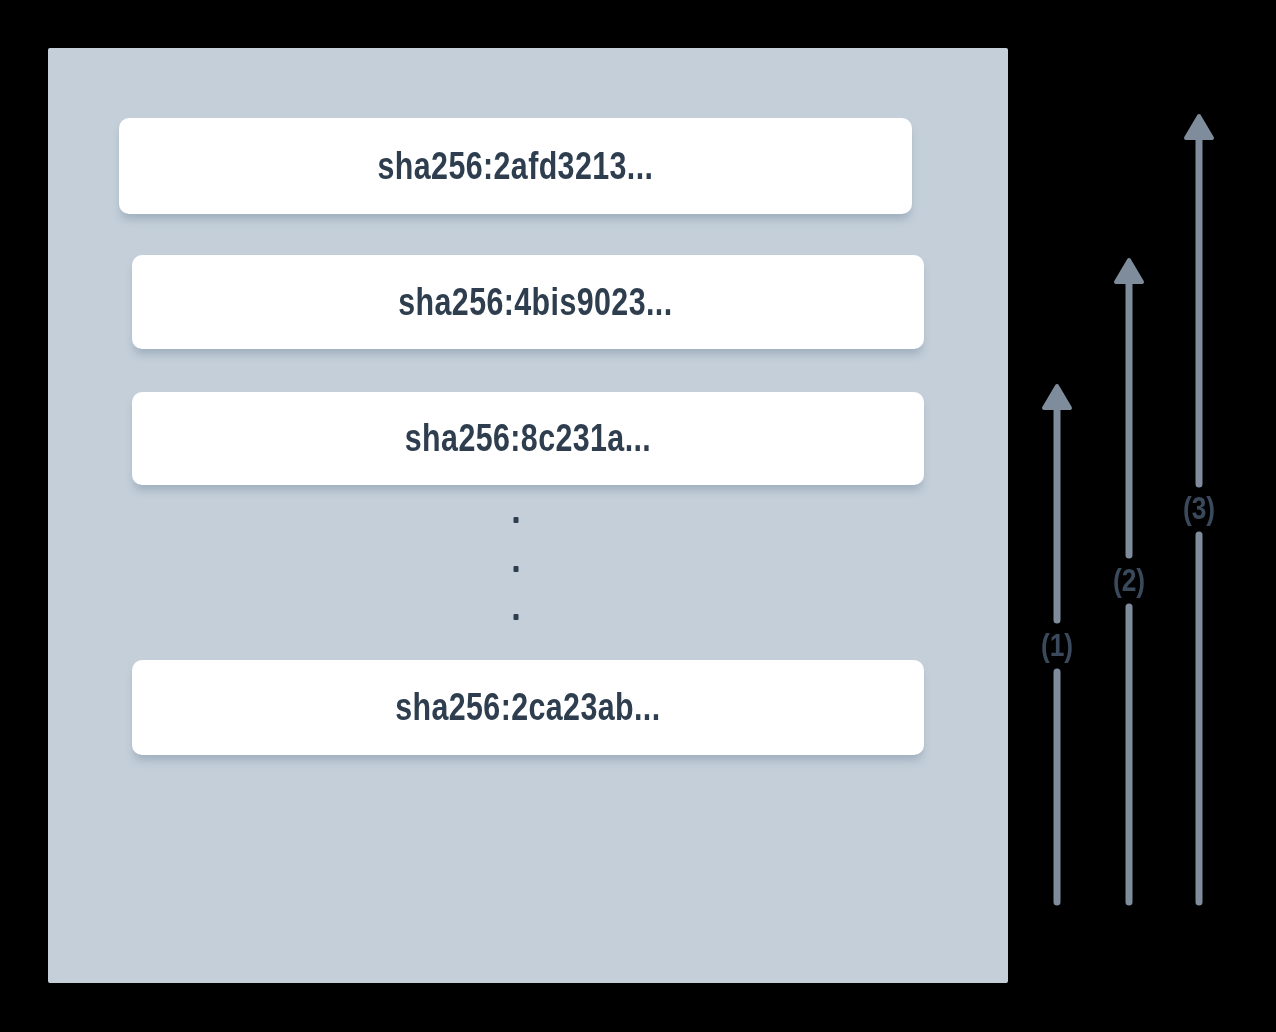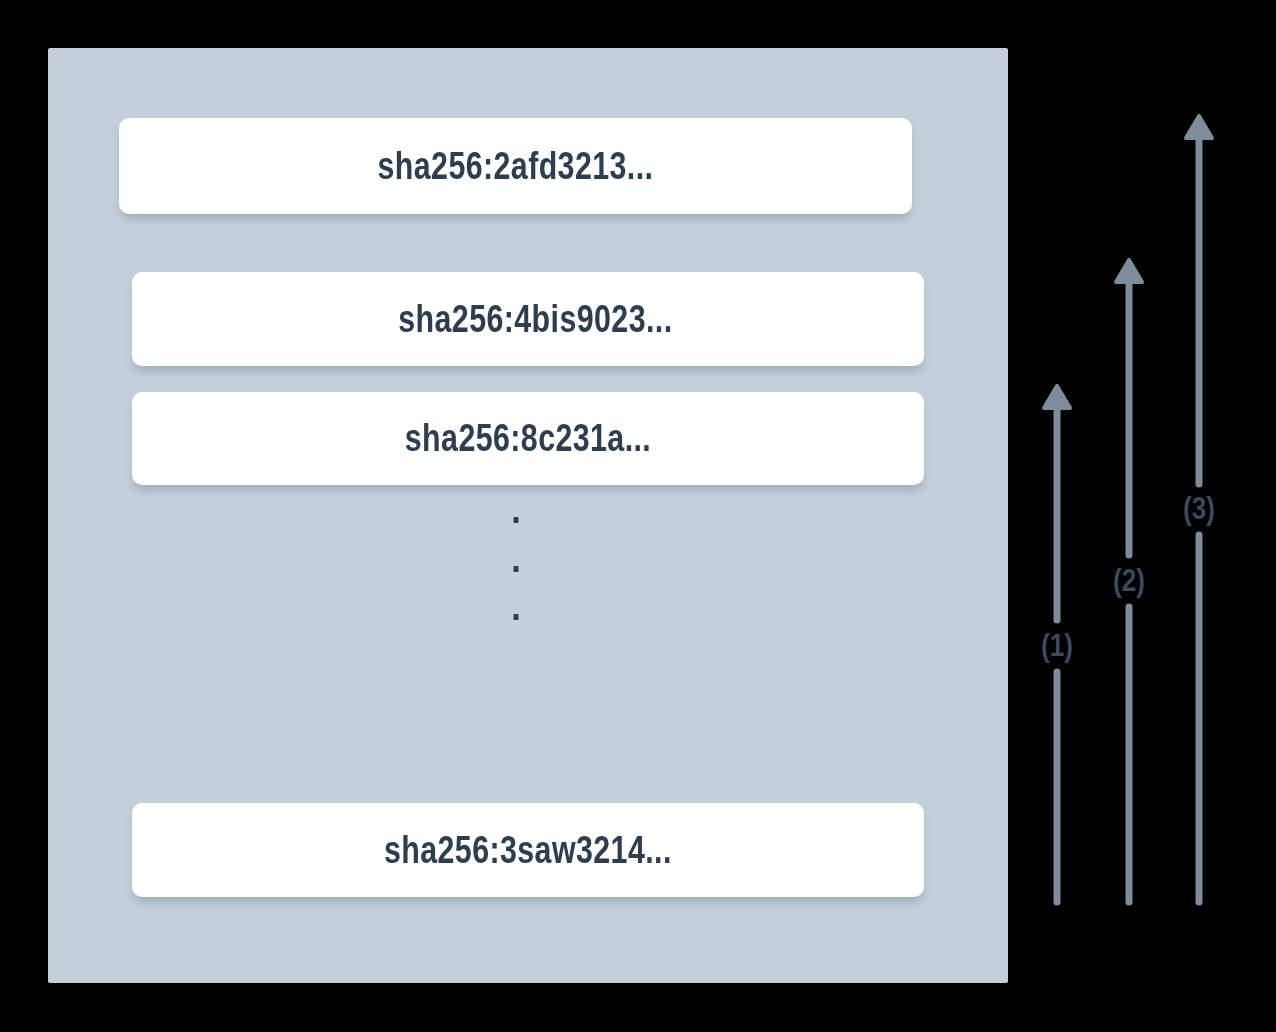--- a/index.html
+++ b/index.html
@@ -26,21 +26,21 @@
     border-radius:2px;
   }
   .hash-box{
     position:absolute;
     background:var(--box-bg);
     border-radius:10px;
     box-shadow:0 7px 9px -2px rgba(114,136,155,0.45);
     display:flex;align-items:center;justify-content:center;
   }
   .box-0{left:71px;top:70px;width:793px;height:96px;}
-  .box-1{left:84px;top:224px;width:792px;height:94px;padding-left:14px;}
+  .box-1{left:84px;top:207px;width:792px;height:94px;padding-left:14px;}
   .box-2{left:84px;top:344px;width:792px;height:93px;text-align:center;}
   .box-3{left:84px;top:612px;width:792px;height:95px;}
   .box-4{left:84px;top:755px;width:792px;height:94px;}
   .hash-text{
     font-size:38px;font-weight:700;
     color:var(--box-text);
     transform:scaleX(0.8);
     transform-origin:center;
     letter-spacing:0.5px;
     white-space:nowrap;
@@ -96,24 +96,24 @@
     <div class="hash-box box-2">
       <span class="hash-text">sha256:8c231a...</span>
     </div>
 
     <div class="dots">
       <i class="dot dot-0"></i>
       <i class="dot dot-1"></i>
       <i class="dot dot-2"></i>
     </div>
 
+    <div class="hash-box box-3">
+      <span class="hash-text">sha256:2ca23ab...</span>
+    </div>
 
-    <div class="hash-box box-4">
-      <span class="hash-text">sha256:3saw3214...</span>
-    </div>
 
   </div>
 
   <svg class="arrows-svg" viewBox="0 0 260 830">
 
     <g>
       <path d="M24,318 L37,296 L50,318 Z"></path>
       <line x1="37" y1="314" x2="37" y2="530"></line>
       <line x1="37" y1="582" x2="37" y2="812"></line>
     </g>

